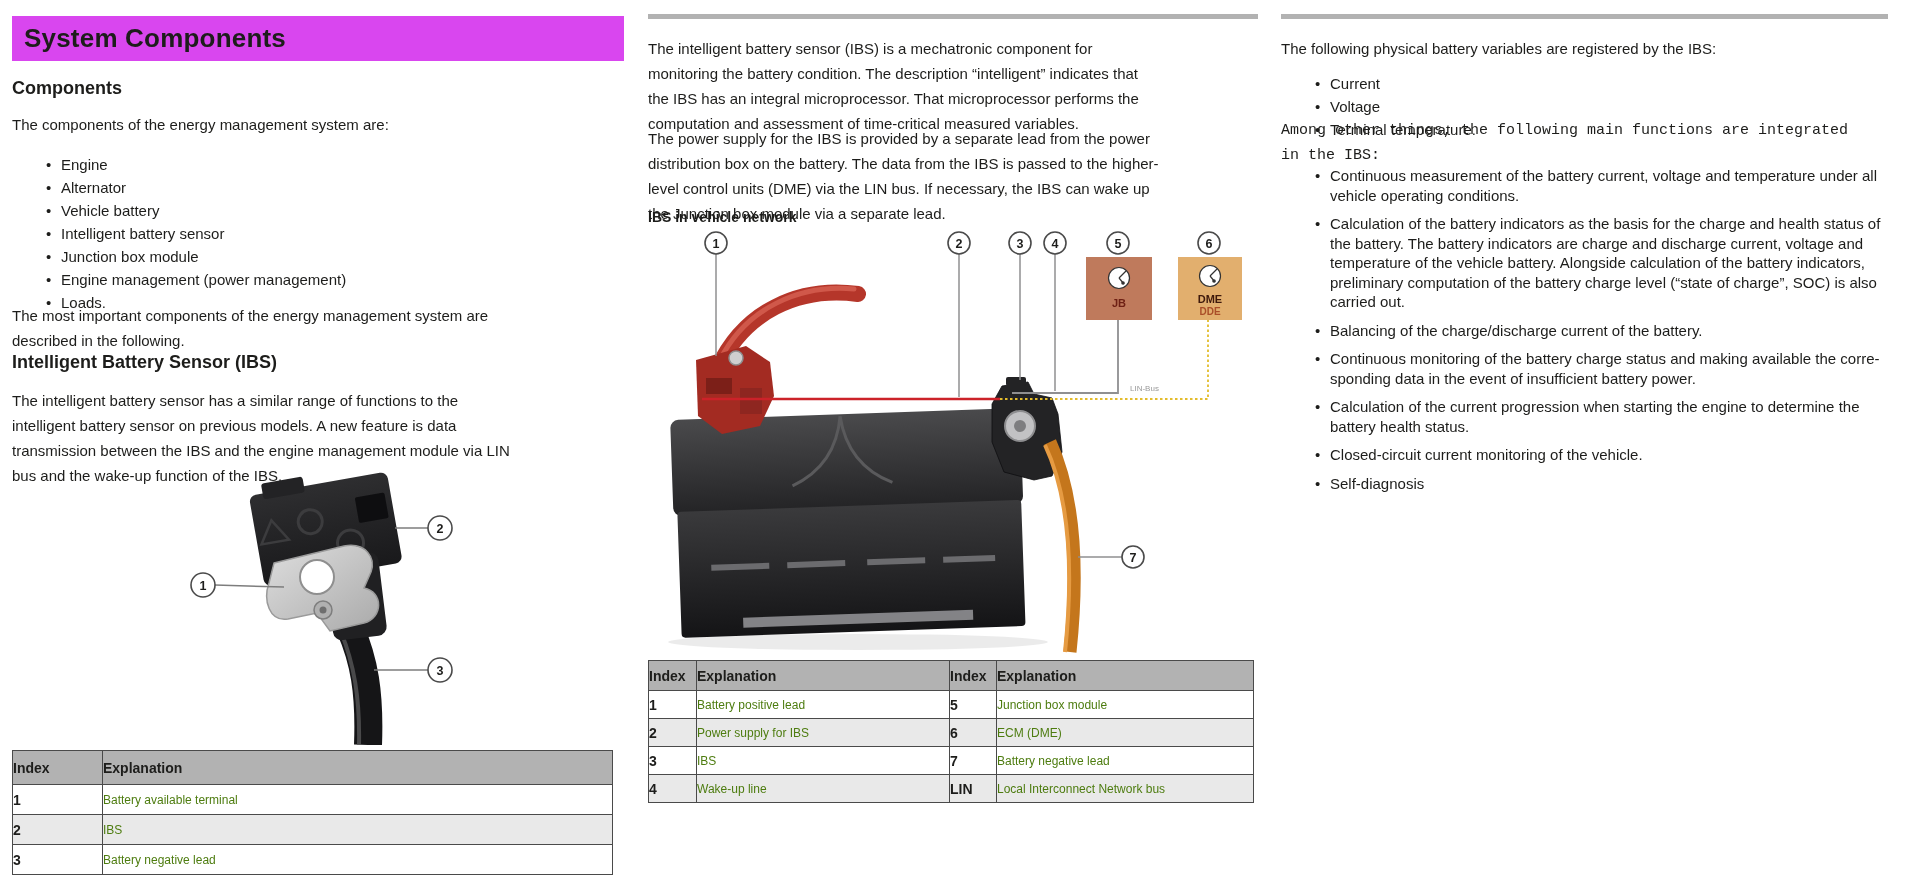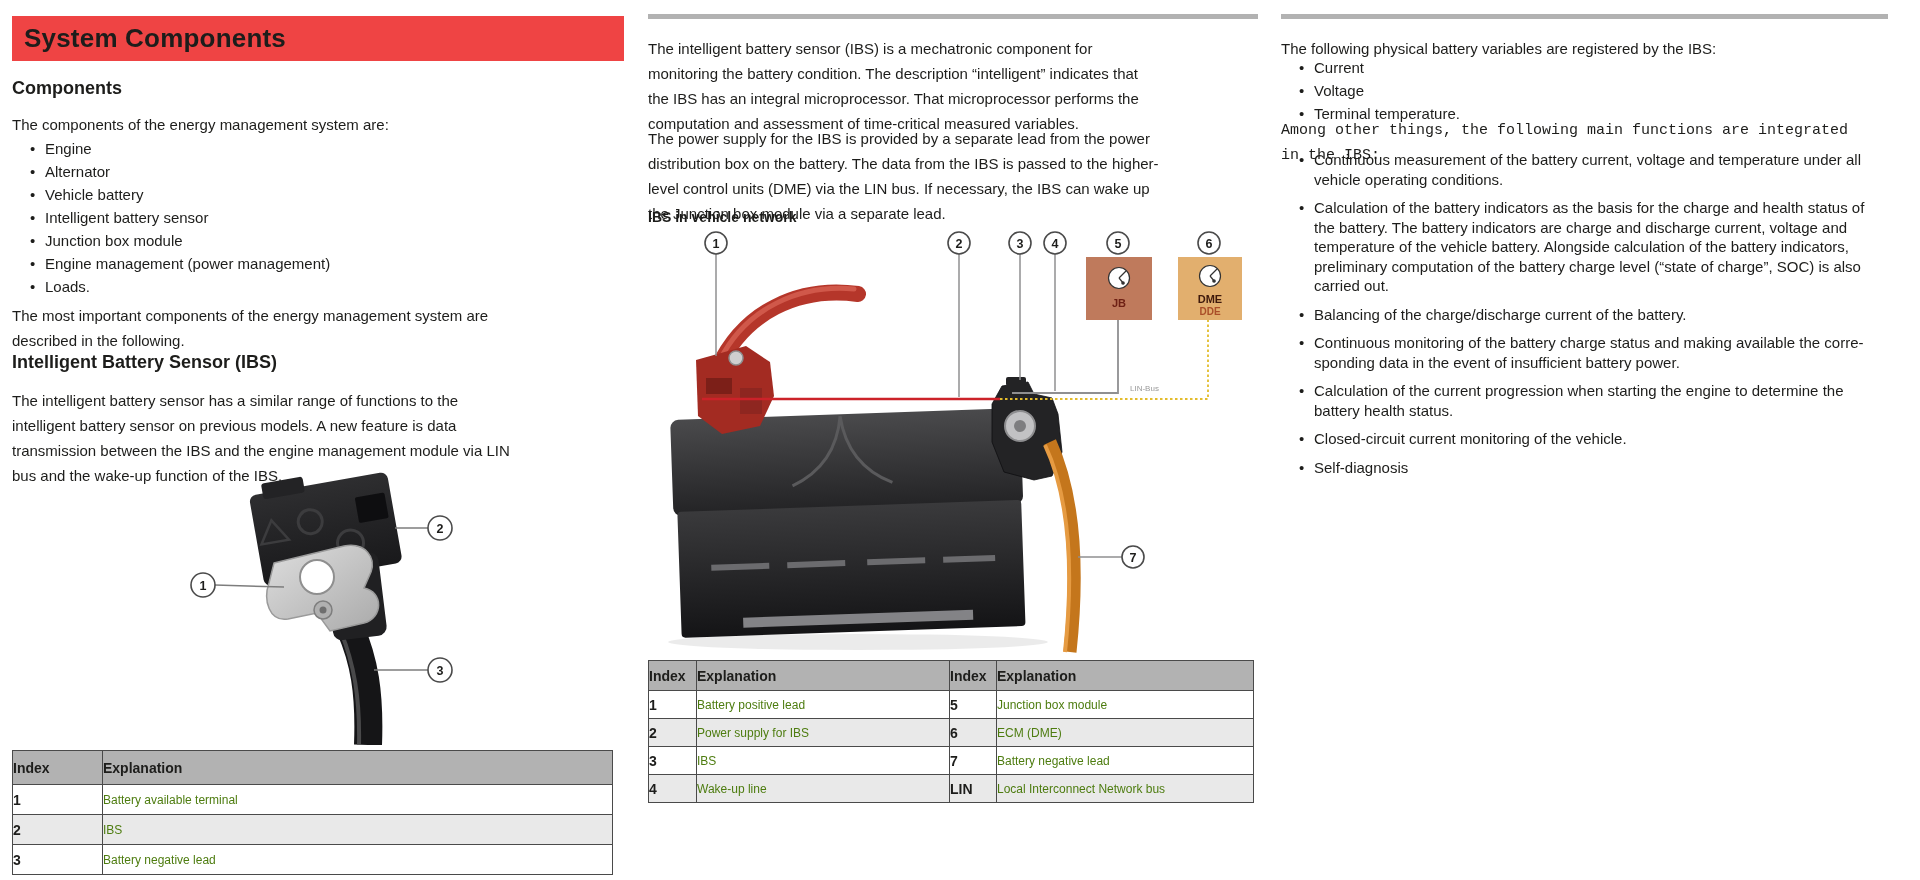--- a/index.html
+++ b/index.html
@@ -2,29 +2,29 @@
 <html><head>
 <meta charset="utf-8">
 <style>
   html,body{margin:0;padding:0;background:#ffffff;}
   body{width:1920px;height:880px;overflow:hidden;
        font-family:"Liberation Sans","DejaVu Sans",sans-serif;color:#1d1d1b;}
   .page{position:relative;width:1920px;height:880px;background:#fff;}
   .abs{position:absolute;}
 
   
-  .title-bar{background:#ef4444;display:flex;align-items:center;padding-left:12px;}
+  .title-bar{background:#d946ef;display:flex;align-items:center;padding-left:12px;}
   .title-bar h1{font-size:26px;font-weight:bold;margin:0;letter-spacing:.2px;}
   h2.sec{font-size:18px;font-weight:bold;margin:0;}
   h3.sub{font-size:14px;font-weight:bold;margin:0;}
   p.body{font-size:15px;line-height:25px;margin:0;}
   .rule{background:#b2b2b2;height:5px;}
 
   
-  ul.blist{list-style:none;margin:0;padding:0;}
+  ul.blist{list-style:none;margin:16px;padding:0;}
   ul.blist li{position:relative;padding-left:17px;font-size:15px;line-height:19.5px;}
   ul.blist.tight li{margin-bottom:3.5px;}
   ul.blist.spaced li{margin-bottom:9px;}
   ul.blist li::before{content:"\2022";position:absolute;left:2px;top:0;font-size:15px;color:#1d1d1b;}
 
   
   table.dt{border-collapse:collapse;table-layout:fixed;}
   table.dt th,table.dt td{border:1.6px solid #4a4a4a;text-align:left;vertical-align:middle;padding:0;}
   table.dt th{background:#b2b2b2;font-size:14px;font-weight:bold;}
   table.dt td.idx{font-size:14px;font-weight:bold;color:#1d1d1b;}

